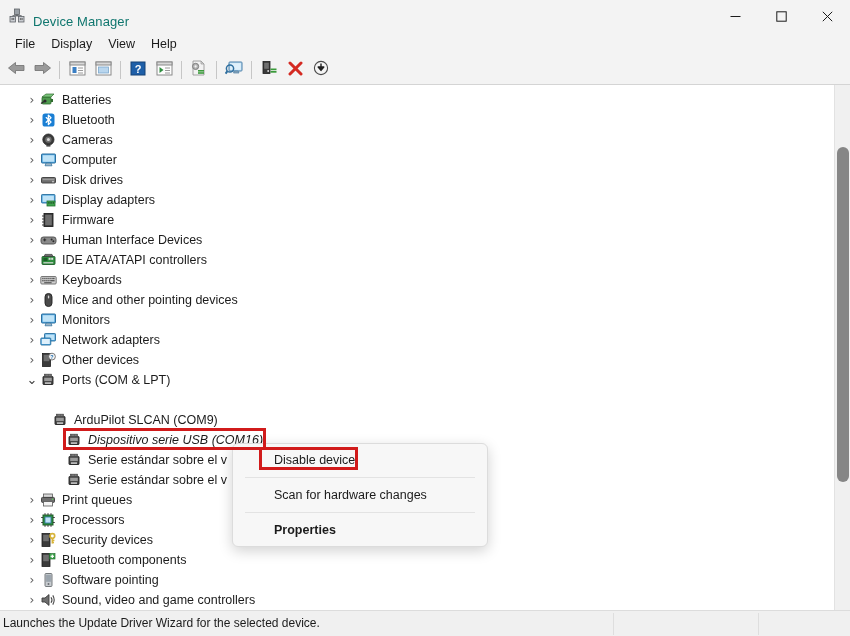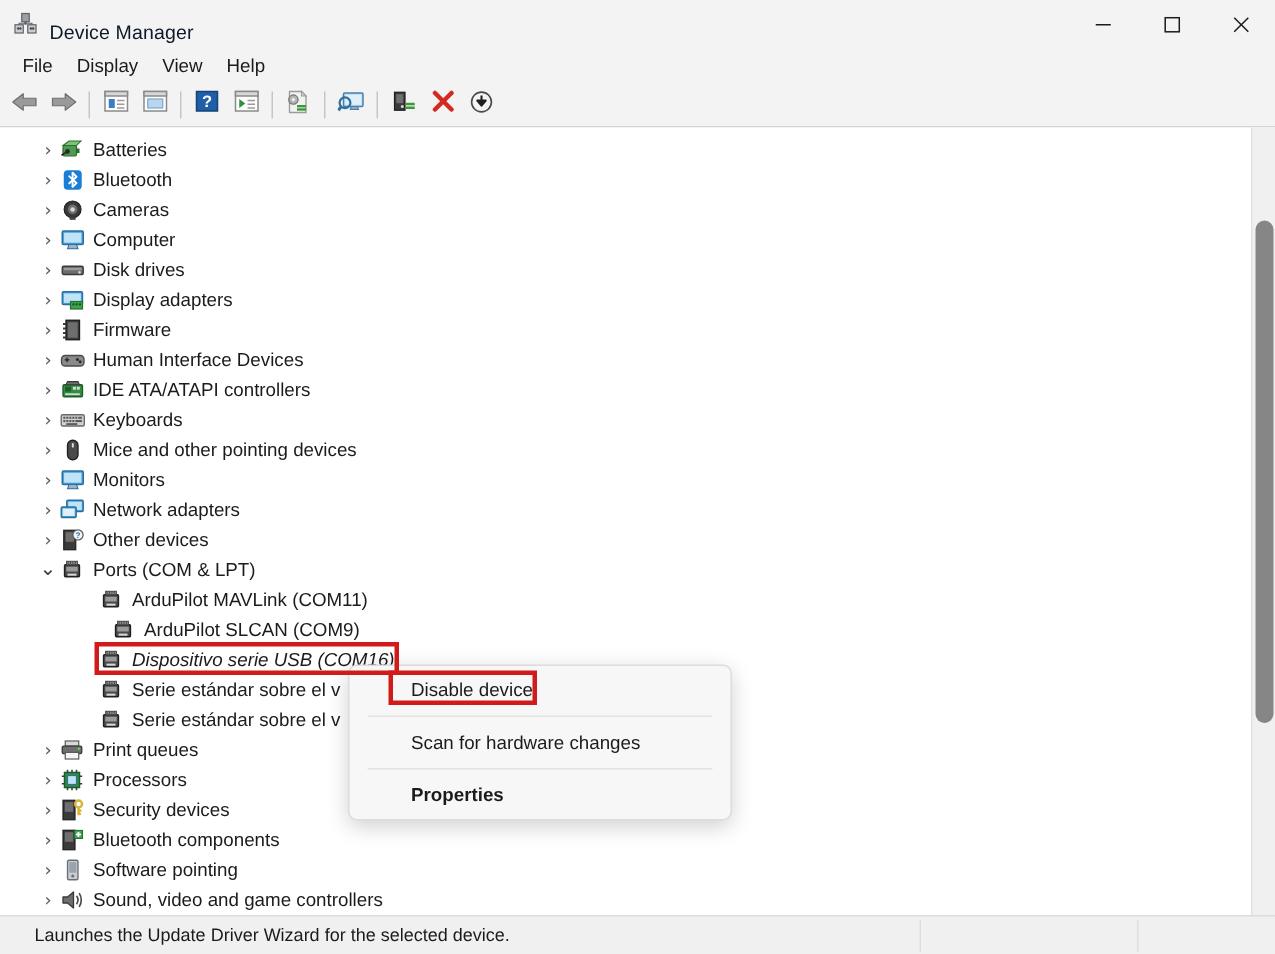--- a/index.html
+++ b/index.html
@@ -22,21 +22,21 @@
     width: 850px; height: 32px;
     background: #f3f3f3;
     display: flex; align-items: center;
   }
   .title-icon {
     width: 16px; height: 16px;
     margin-left: 9px; margin-right: 8px;
     position: relative; flex: none;
   }
   .title-text {
-    font-size: 13px; color: #0f172a;
+    font-size: 13px; color: #0f766e;
     letter-spacing: .1px;
     margin-top: 10px;
   }
   .wincontrols {
     position: absolute; right: 0; top: 0;
     height: 32px; display: flex;
   }
   .winbtn {
     width: 46px; height: 32px;
     display: flex; align-items: center; justify-content: center;
@@ -162,21 +162,21 @@
   
   .statusbar {
     position: absolute; left: 0; top: 610px;
     width: 850px; height: 26px;
     background: #f0f0f0;
     border-top: 1px solid #dcdcdc;
     box-sizing: border-box;
   }
   .statustext {
     position: absolute; left: 3px; top: 5px;
-    font-size: 12px; color: #1b1b1b; margin-left: 20px;
+    font-size: 12px; color: #1b1b1b;
   }
   .statusdiv {
     position: absolute; top: 2px;
     width: 1px; height: 22px;
     background: #dedede;
   }
 
   
   .redbox {
     position: absolute;
@@ -522,35 +522,21 @@
             <rect x="4.2" y="5.8" width="7.6" height="3.2" fill="#9a9a9a"></rect>
             <rect x="4.4" y="2.2" width="7.2" height="2.3" fill="#8a8a8a" stroke="#4a4a4a" stroke-width="0.7"></rect>
             <line x1="5.4" y1="2.2" x2="5.4" y2="4.5" stroke="#4a4a4a" stroke-width="0.6"></line>
             <line x1="7" y1="2.2" x2="7" y2="4.5" stroke="#4a4a4a" stroke-width="0.6"></line>
             <line x1="8.6" y1="2.2" x2="8.6" y2="4.5" stroke="#4a4a4a" stroke-width="0.6"></line>
             <line x1="10.2" y1="2.2" x2="10.2" y2="4.5" stroke="#4a4a4a" stroke-width="0.6"></line>
             <rect x="5" y="10.4" width="6" height="1.4" fill="#d8d8d8"></rect>
           </svg></span>
         <span class="tlabel">Ports (COM &amp; LPT)</span>
       </div>
-      <div class="trow" style="top: 305px; left: 50px;">
-        <span class="chev">&nbsp;</span>
-        <span class="dicon"><svg width="17" height="16" viewBox="0 0 17 16">
-            <rect x="3" y="4.5" width="10" height="8" rx="0.6" fill="#4a4a4a" stroke="#1f1f1f" stroke-width="0.9"></rect>
-            <rect x="4.2" y="5.8" width="7.6" height="3.2" fill="#9a9a9a"></rect>
-            <rect x="4.4" y="2.2" width="7.2" height="2.3" fill="#8a8a8a" stroke="#4a4a4a" stroke-width="0.7"></rect>
-            <line x1="5.4" y1="2.2" x2="5.4" y2="4.5" stroke="#4a4a4a" stroke-width="0.6"></line>
-            <line x1="7" y1="2.2" x2="7" y2="4.5" stroke="#4a4a4a" stroke-width="0.6"></line>
-            <line x1="8.6" y1="2.2" x2="8.6" y2="4.5" stroke="#4a4a4a" stroke-width="0.6"></line>
-            <line x1="10.2" y1="2.2" x2="10.2" y2="4.5" stroke="#4a4a4a" stroke-width="0.6"></line>
-            <rect x="5" y="10.4" width="6" height="1.4" fill="#d8d8d8"></rect>
-          </svg></span>
-        <span class="tlabel">ArduPilot MAVLink (COM11)</span>
-      </div>
-      <div class="trow" style="top: 325px; left: 58px;">
+      <div class="trow" style="top: 325px; left: 36px;">
         <span class="chev">&nbsp;</span>
         <span class="dicon"><svg width="17" height="16" viewBox="0 0 17 16">
             <rect x="3" y="4.5" width="10" height="8" rx="0.6" fill="#4a4a4a" stroke="#1f1f1f" stroke-width="0.9"></rect>
             <rect x="4.2" y="5.8" width="7.6" height="3.2" fill="#9a9a9a"></rect>
             <rect x="4.4" y="2.2" width="7.2" height="2.3" fill="#8a8a8a" stroke="#4a4a4a" stroke-width="0.7"></rect>
             <line x1="5.4" y1="2.2" x2="5.4" y2="4.5" stroke="#4a4a4a" stroke-width="0.6"></line>
             <line x1="7" y1="2.2" x2="7" y2="4.5" stroke="#4a4a4a" stroke-width="0.6"></line>
             <line x1="8.6" y1="2.2" x2="8.6" y2="4.5" stroke="#4a4a4a" stroke-width="0.6"></line>
             <line x1="10.2" y1="2.2" x2="10.2" y2="4.5" stroke="#4a4a4a" stroke-width="0.6"></line>
             <rect x="5" y="10.4" width="6" height="1.4" fill="#d8d8d8"></rect>

